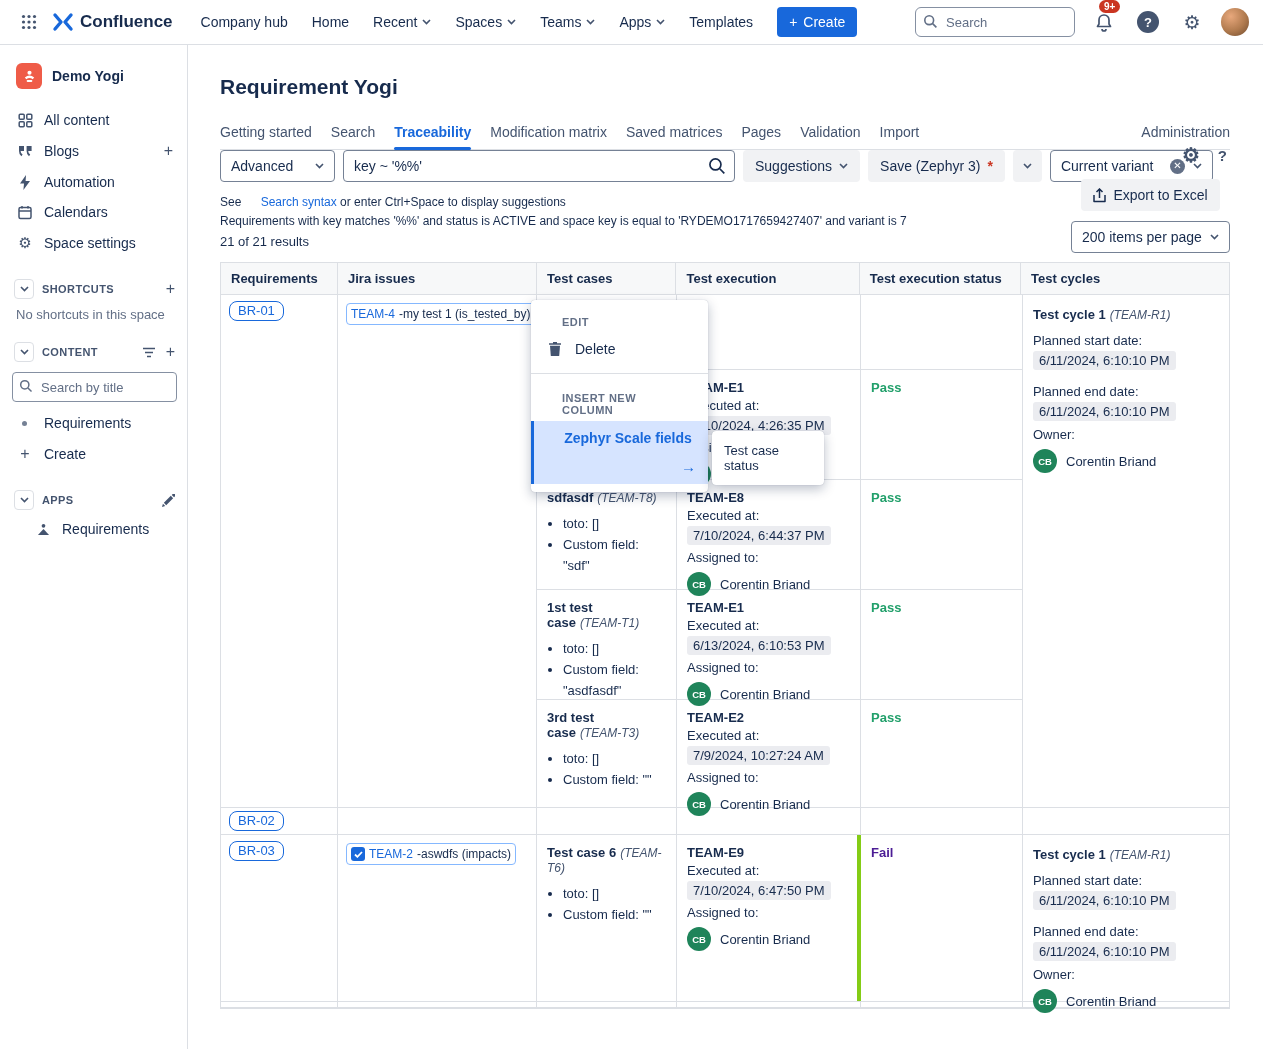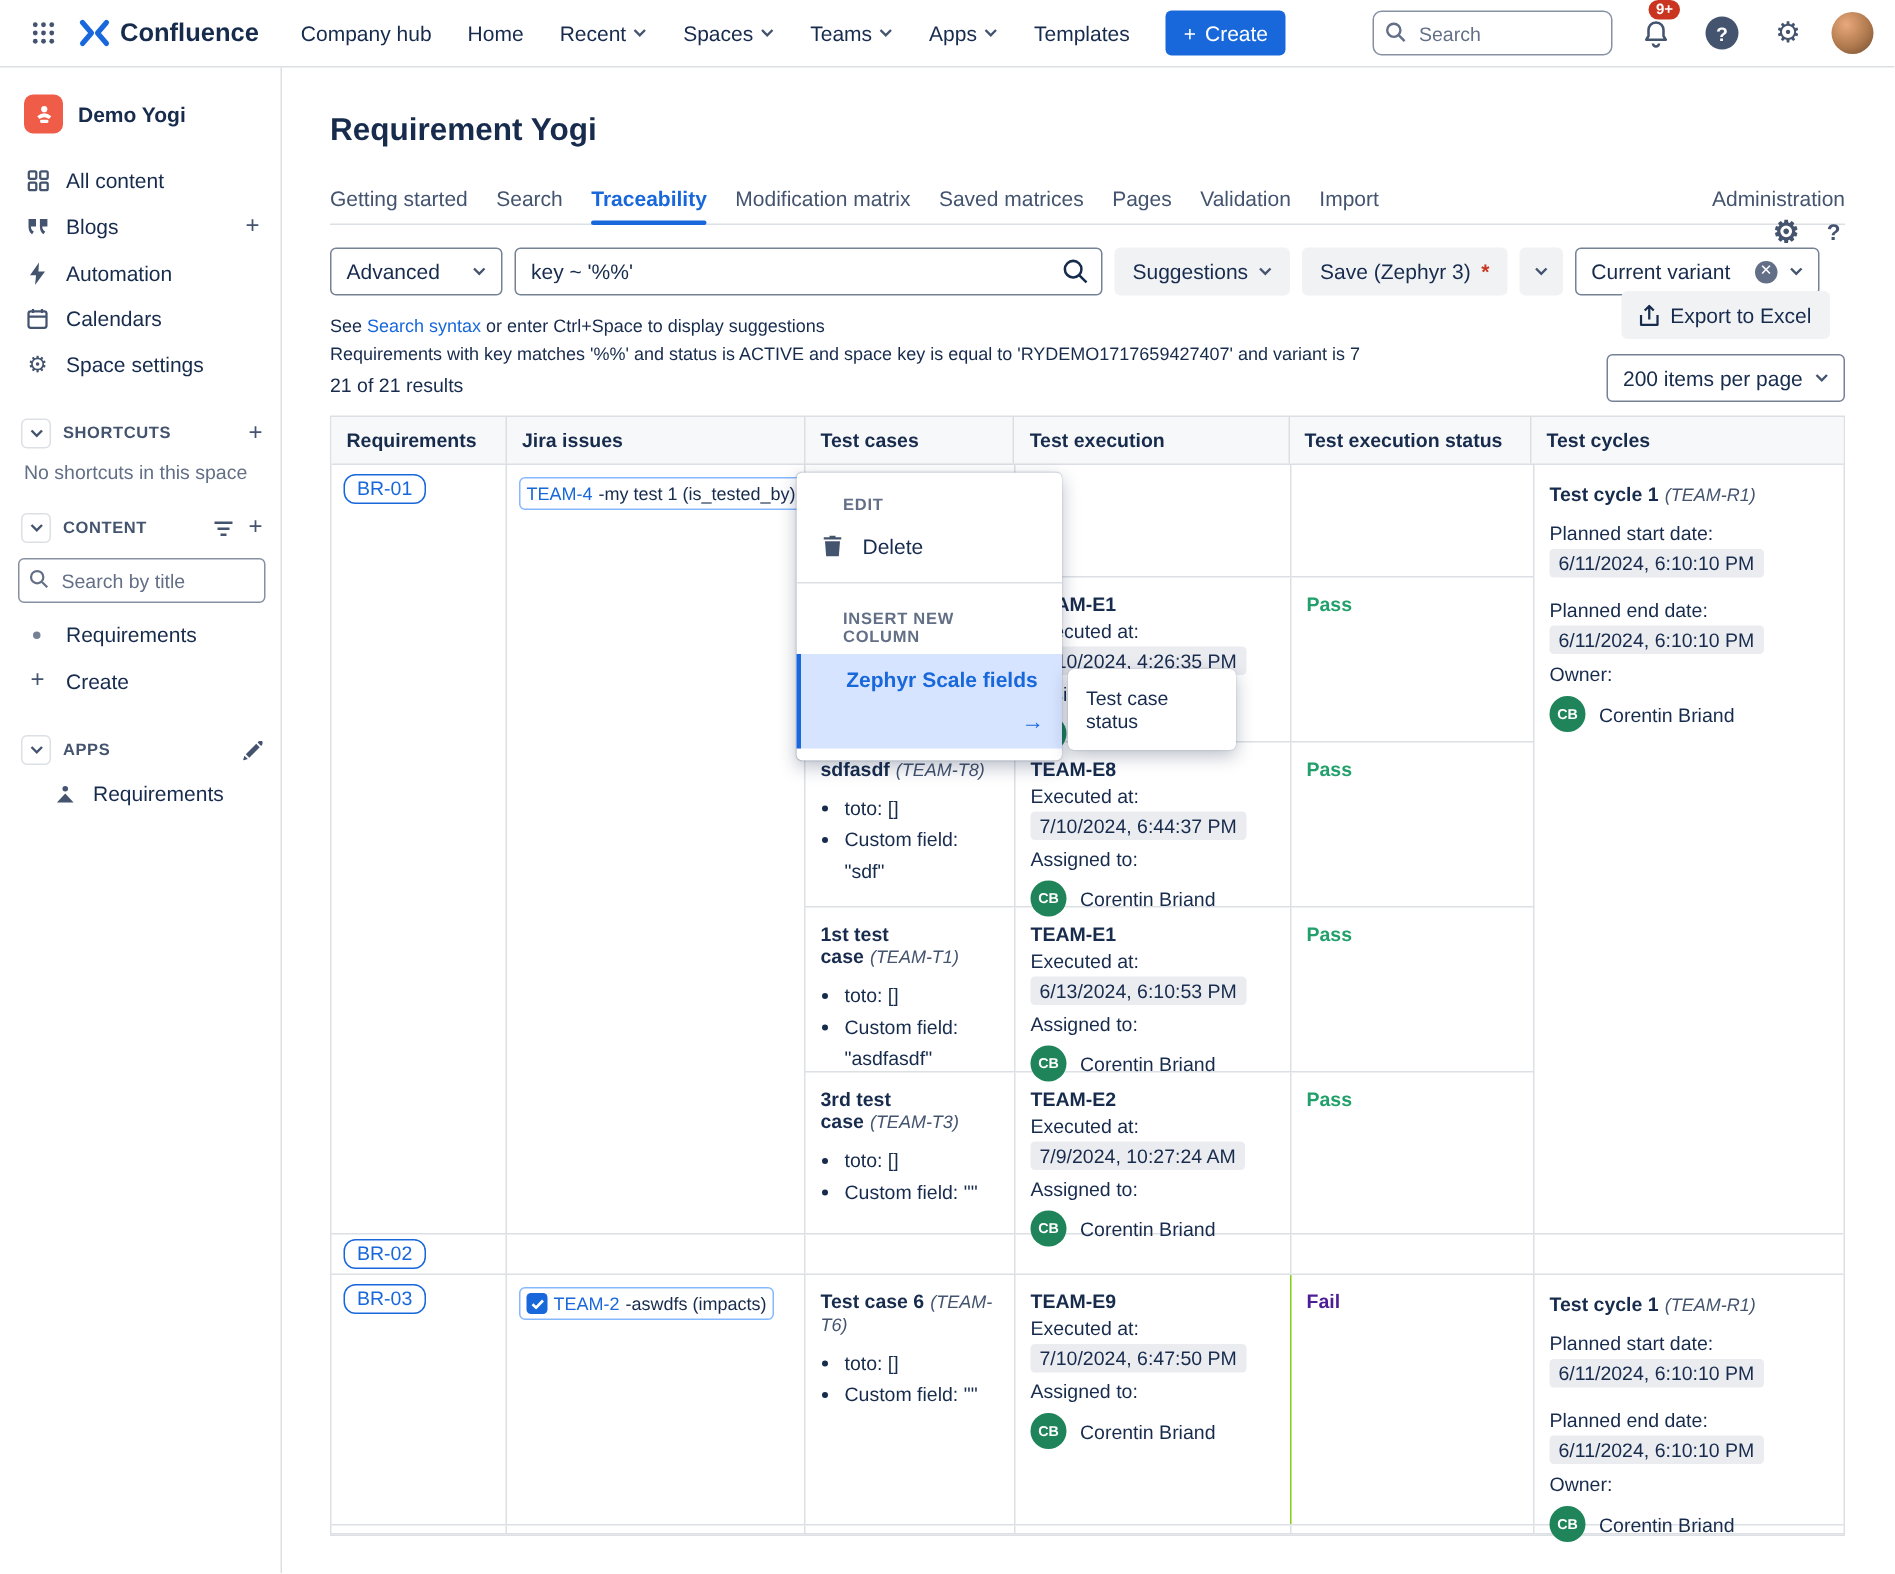--- a/index.html
+++ b/index.html
@@ -71,41 +71,41 @@
   .qmark { font-size:15px; font-weight:700; color:#44546F; }
   .tabs { display:flex; align-items:flex-end; gap:19px; margin-top:25px; border-bottom:1px solid #DCDFE4;
     font-size:14px; }
   .tab { padding-bottom:9px; position:relative; cursor:pointer; color:#44546F; font-weight:500; white-space:nowrap; }
   .tab.active { color:#1868DB; font-weight:600; }
   .tab.active::after { content:''; position:absolute; left:0; right:0; bottom:-1px; height:3px;
     background:#1868DB; border-radius:2px; }
   .tab.admin { margin-left:auto; }
 
   
-  .filter-row { display:flex; gap:8px; margin-top:15px; align-items:center; }
+  .filter-row { display:flex; gap:8px; margin-top:0; align-items:center; }
   .sel { height:32px; border:1px solid #758195; border-radius:4px; background:#fff; display:inline-flex;
     align-items:center; gap:8px; padding:0 10px; font-size:14px; cursor:pointer; color:#172B4D; }
   .sel .cv { margin-left:auto; }
   .sel.advanced { width:115px; }
   .sel.variant { width:163px; }
   .query-wrap { position:relative; width:392px; }
   .query-wrap input { width:100%; height:32px; border:1px solid #758195; border-radius:4px;
     padding:0 36px 0 10px; font-size:14px; font-family:inherit; color:#172B4D; }
   .query-wrap .mag { position:absolute; right:9px; top:7px; }
   .btn-subtle { height:32px; background:#F1F2F4; border:none; border-radius:4px; padding:0 12px;
     font-size:14px; color:#172B4D; display:inline-flex; align-items:center; gap:7px; cursor:pointer;
     font-family:inherit; font-weight:500; }
   .req-star { color:#CA3521; font-weight:700; }
   .circle-x { width:15px; height:15px; border-radius:50%; background:#626F86; color:#fff; font-size:10px;
     display:inline-flex; align-items:center; justify-content:center; line-height:1; }
 
   
   .below-filter { position:relative; margin-top:13px; }
   .hint1 { font-size:12px; }
-  .hint1 a { color:#1868DB; text-decoration:none; cursor:pointer; }
+  .hint1 a { color:#1868DB; text-decoration:none; cursor:pointer;margin-left:16px; }
   .hint2 { font-size:12px; margin-top:5px; }
   .results-line { font-size:13px; margin-top:6px; }
   .processed-line { font-size:11px; margin-top:5px; }
   .export-row { position:absolute; right:0; bottom:-4px; display:flex; gap:10px; align-items:center;flex-direction:column; }
   .sel.pagesize { width:159px; font-size:14px; }
 
   
   .matrix { margin-top:13px; border:1px solid #DCDFE4; width:1010px; position:relative; font-size:13px; }
   .thead { display:flex; background:#F7F8F9; border-bottom:1px solid #DCDFE4; }
   .th { font-weight:700; padding:8px 10px; border-right:1px solid #DCDFE4; }
@@ -118,21 +118,21 @@
   .th.c-req,.th.c-jira,.th.c-mid,.th.c-cyc { padding:8px 10px; }
   .srow { display:flex; border-bottom:1px solid #DCDFE4; }
   .srow:last-child { border-bottom:none; }
   .s-case { width:140px; border-right:1px solid #DCDFE4; padding:10px; flex:none; }
   .s-exec { width:184px; border-right:1px solid #DCDFE4; padding:10px; flex:none; }
   .s-stat { width:162px; padding:10px; flex:none; }
   .sub1 { height:75px; } .sub2 { height:110px; } .sub3 { height:110px; }
   .sub4 { height:110px; } .sub5 { height:107px; }
   .row-br02 { height:27px; }
   .row-br03 .c-mid2 { width:140px; border-right:1px solid #DCDFE4; padding:10px; flex:none; }
-  .row-br03 .c-exec2 { width:184px; border-right:1px solid #84cc16; padding:10px; flex:none; }
+  .row-br03 .c-exec2 { width:184px; border-right:4px solid #84cc16; padding:10px; flex:none; }
   .row-br03 .c-stat2 { width:162px; border-right:1px solid #DCDFE4; padding:10px; flex:none; }
   .row-br03 { height:167px; }
   .row-partial { height:6px; overflow:hidden; }
 
   .req-badge { display:inline-block; border:1.5px solid #1868DB; color:#1868DB; border-radius:8px;
     padding:1px 8px 2px; font-size:13px; background:#fff; cursor:pointer; }
   .jira-chip { display:inline-flex; align-items:center; gap:4px; border:1px solid #85B8FF;
     border-radius:4px; padding:3px 4px; font-size:12px; background:#fff; white-space:nowrap; }
   .jira-link { color:#1868DB; cursor:pointer; }
   .jira-check { width:14px; height:14px; border-radius:3px; background:#1868DB; color:#fff;

